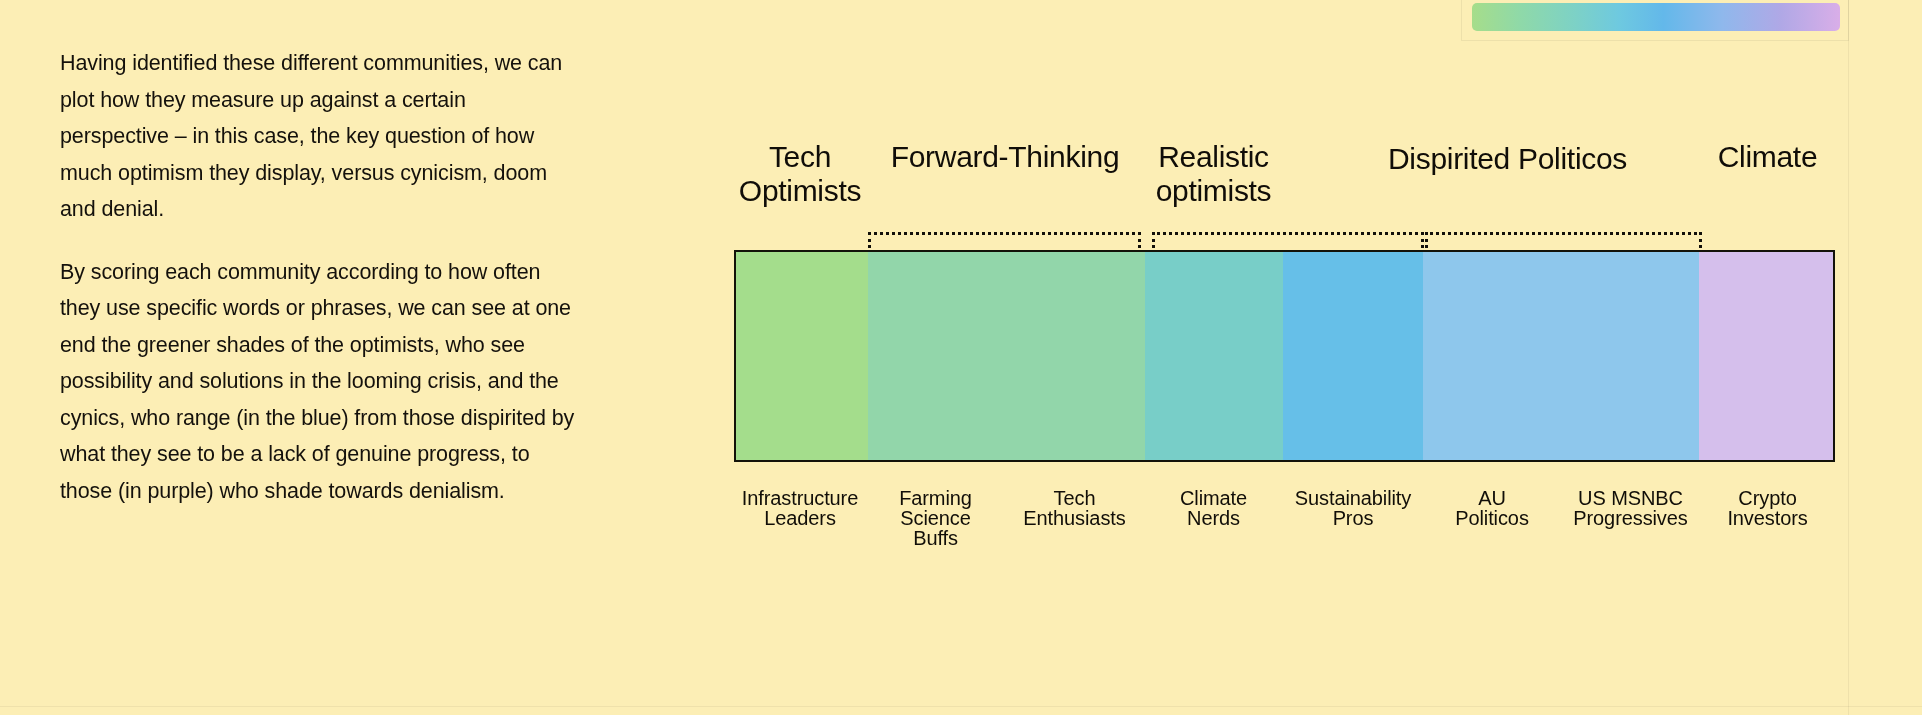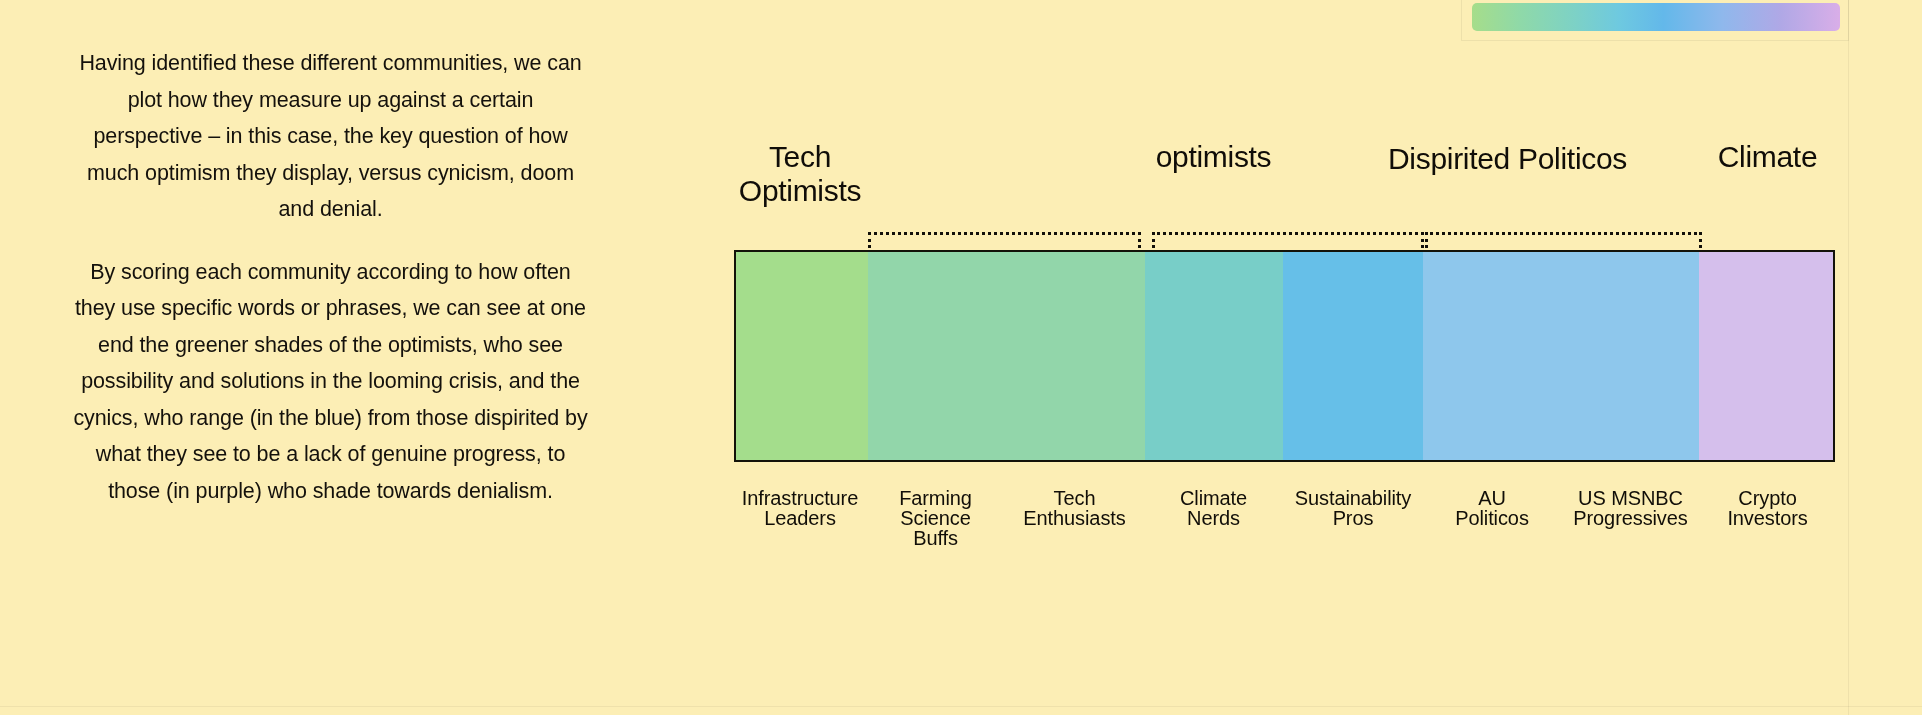--- a/index.html
+++ b/index.html
@@ -19,21 +19,21 @@
   .gradient-frame{position:absolute;left:1461px;top:0;width:388px;height:41px;border:1px solid rgba(0,0,0,0.06);border-top:none;box-sizing:border-box;}
 
   
   .gradient-bar{
     position:absolute;left:1472px;top:3px;width:368px;height:28px;
     border-radius:5px;
   }
 
   
   .prose{
-    position:absolute;left:73px;top:45px;width:515px;text-align:center;
+    position:absolute;left:60px;top:45px;width:515px;
   }
   .prose p{
     margin:0 0 26px 0;
     font-size:21.5px;
     line-height:36.5px;
     letter-spacing:-0.1px;
     color:#14110c;
   }
   .prose p:last-child{margin-bottom:0;}
 
@@ -94,22 +94,24 @@
   </div>
 
   <div class="chart">
 
     <div id="group-labels">
         <div class="group-label" style="left: 694px; width: 212px; top: 140px;">
           <div>Tech</div>
           <div>Optimists</div>
         </div>
         <div class="group-label" style="left: 826px; width: 358px; top: 140px;">
+          <div>Forward-Thinking</div>
         </div>
         <div class="group-label" style="left: 1104px; width: 219px; top: 140px;">
+          <div>Realistic</div>
           <div>optimists</div>
         </div>
         <div class="group-label" style="left: 1243px; width: 497px; top: 142px; padding-left: 16px;">
           <div>Dispirited Politicos</div>
         </div>
         <div class="group-label" style="left: 1660px; width: 215px; top: 140px;">
           <div>Climate</div>
         </div>
       </div>
 

